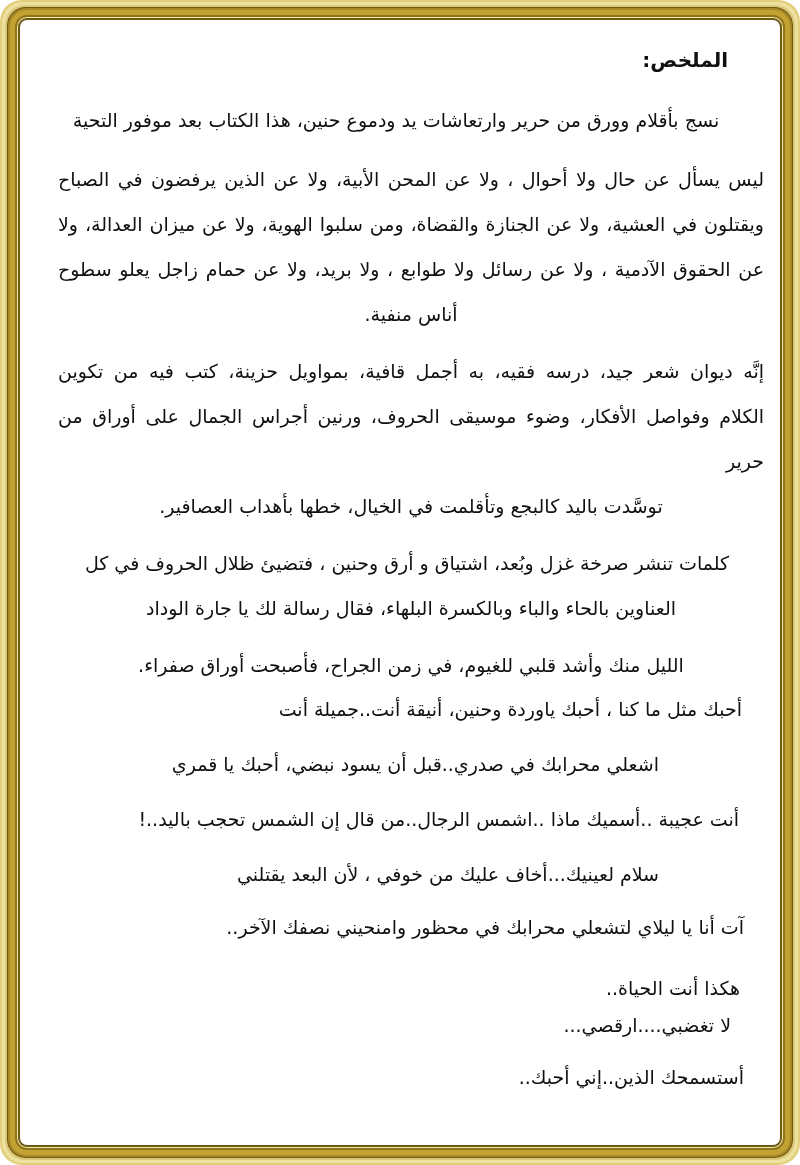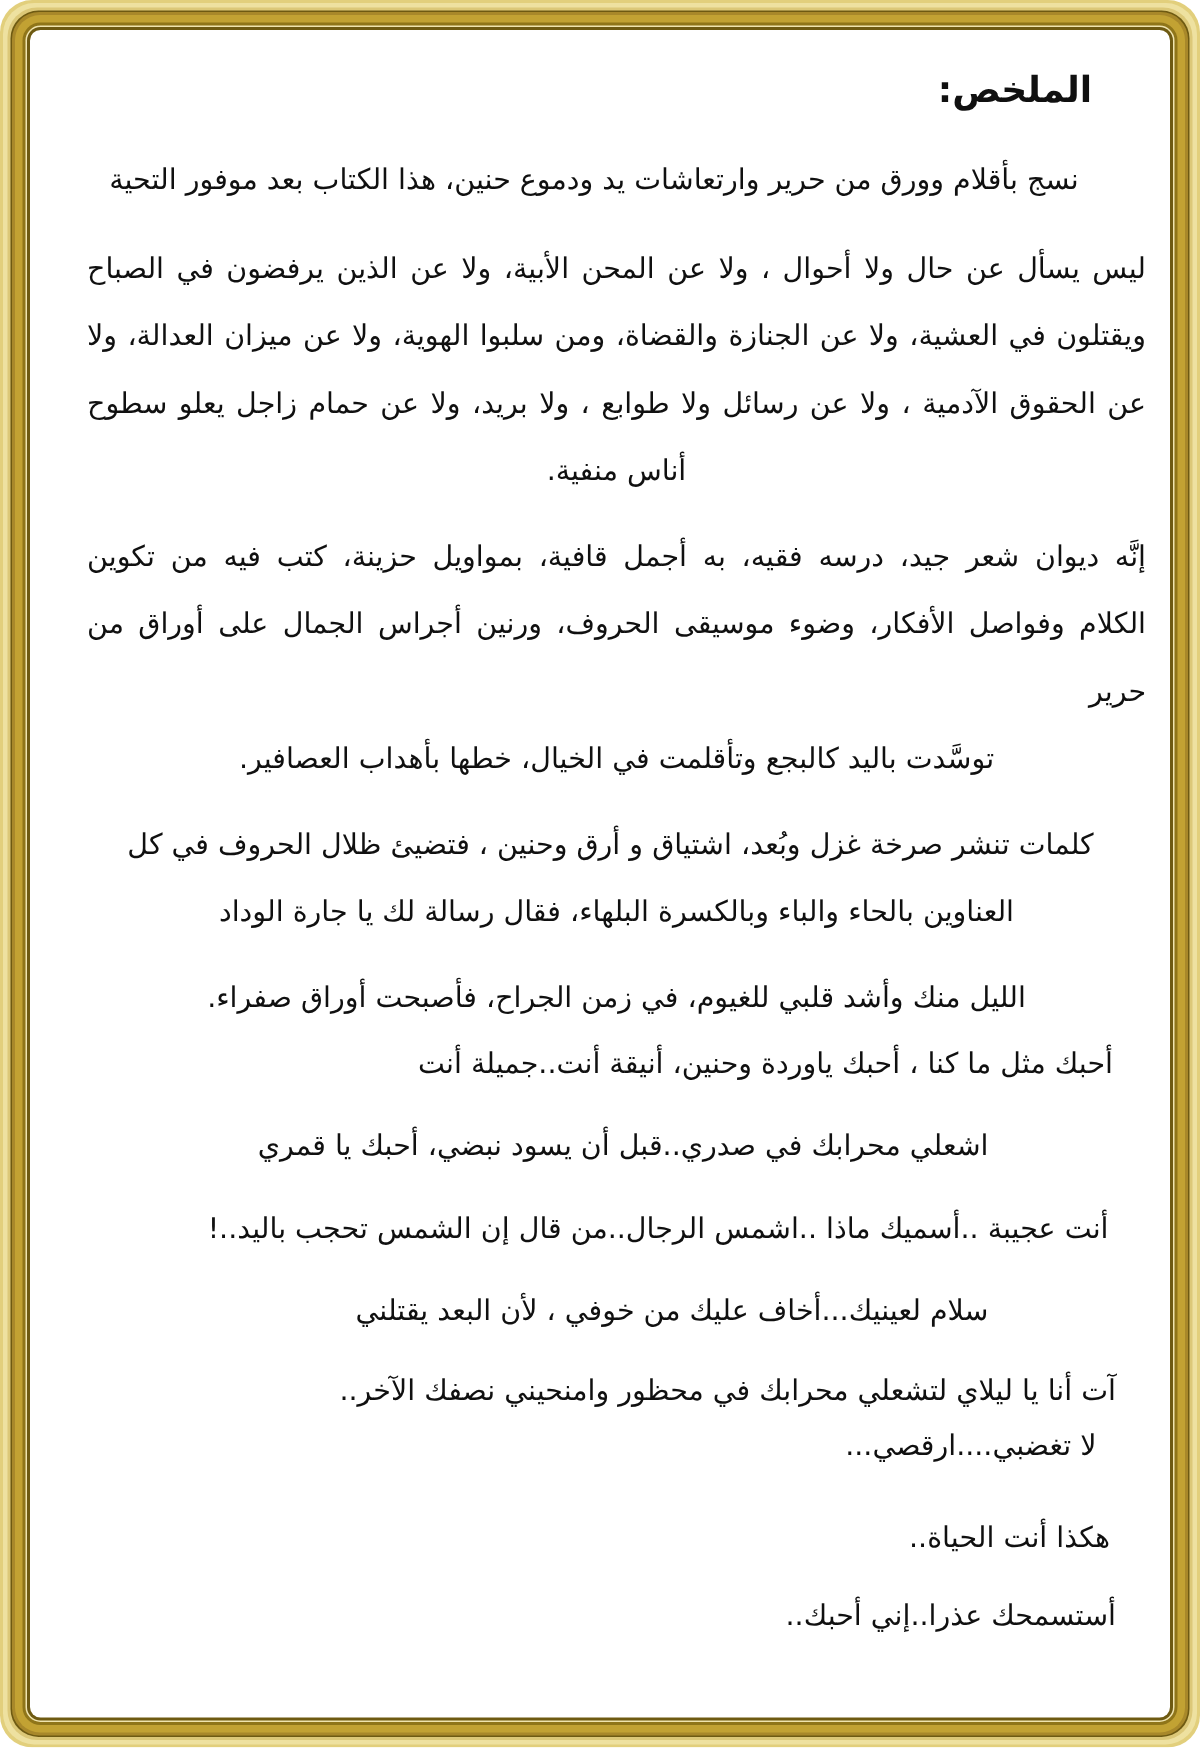--- a/index.html
+++ b/index.html
@@ -18,21 +18,21 @@
       0 0 0 10px #c2a233,
       0 0 0 12px #a8882a,
       0 0 0 13px #6e5a12,
       0 0 0 15px #dcc878,
       0 0 0 18px #eee1a0,
       0 0 0 20px #e2cf7c;
     padding:26px 16px 8px 38px;
     direction:rtl;text-align:right;color:#101010;
     font-size:19px;overflow:hidden;
   }
-  .heading{font-size:24px;font-weight:bold;line-height:28px;margin:0 36px 0 0;}
+  .heading{font-size:20px;font-weight:bold;line-height:28px;margin:0 36px 0 0;}
   .pline{line-height:45px;text-align:center;}
   .fill{text-align:justify;text-align-last:justify;}
   .block-intro{margin-top:24px;}
   .block-intro .pline{text-indent:30px;}
   .block-questions{margin-top:14px;}
   .block-diwan{margin-top:12px;}
   .block-kalimat{margin-top:12px;}
   .block-kalimat .first{text-indent:8px;}
   .block-majrouh{margin-top:12px;}
   .verse{line-height:27px;}
@@ -77,18 +77,18 @@
 
     <div class="block-majrouh">
       <div class="pline">الليل منك  وأشد قلبي للغيوم، في زمن الجراح، فأصبحت أوراق صفراء.</div>
     </div>
 
     <div class="verse v0">أحبك مثل ما كنا ، أحبك ياوردة وحنين، أنيقة أنت..جميلة أنت</div>
     <div class="verse v1">اشعلي محرابك في صدري..قبل أن يسود نبضي، أحبك يا قمري</div>
     <div class="verse v2">أنت عجيبة ..أسميك ماذا ..اشمس الرجال..من قال إن الشمس تحجب باليد..!</div>
     <div class="verse v3">سلام لعينيك...أخاف عليك من خوفي ، لأن البعد يقتلني</div>
     <div class="verse v4">آت أنا يا ليلاي لتشعلي محرابك في محظور وامنحيني نصفك الآخر..</div>
+    <div class="verse v6">هكذا أنت الحياة..</div>
     <div class="verse v5">لا تغضبي....ارقصي...</div>
-    <div class="verse v6">هكذا أنت الحياة..</div>
-    <div class="verse v7">أستسمحك عذرا..إني أحبك..</div>
+    <div class="verse v7">أستسمحك الذين..إني أحبك..</div>
 
   </div>
 </div>
 
 </body></html>

